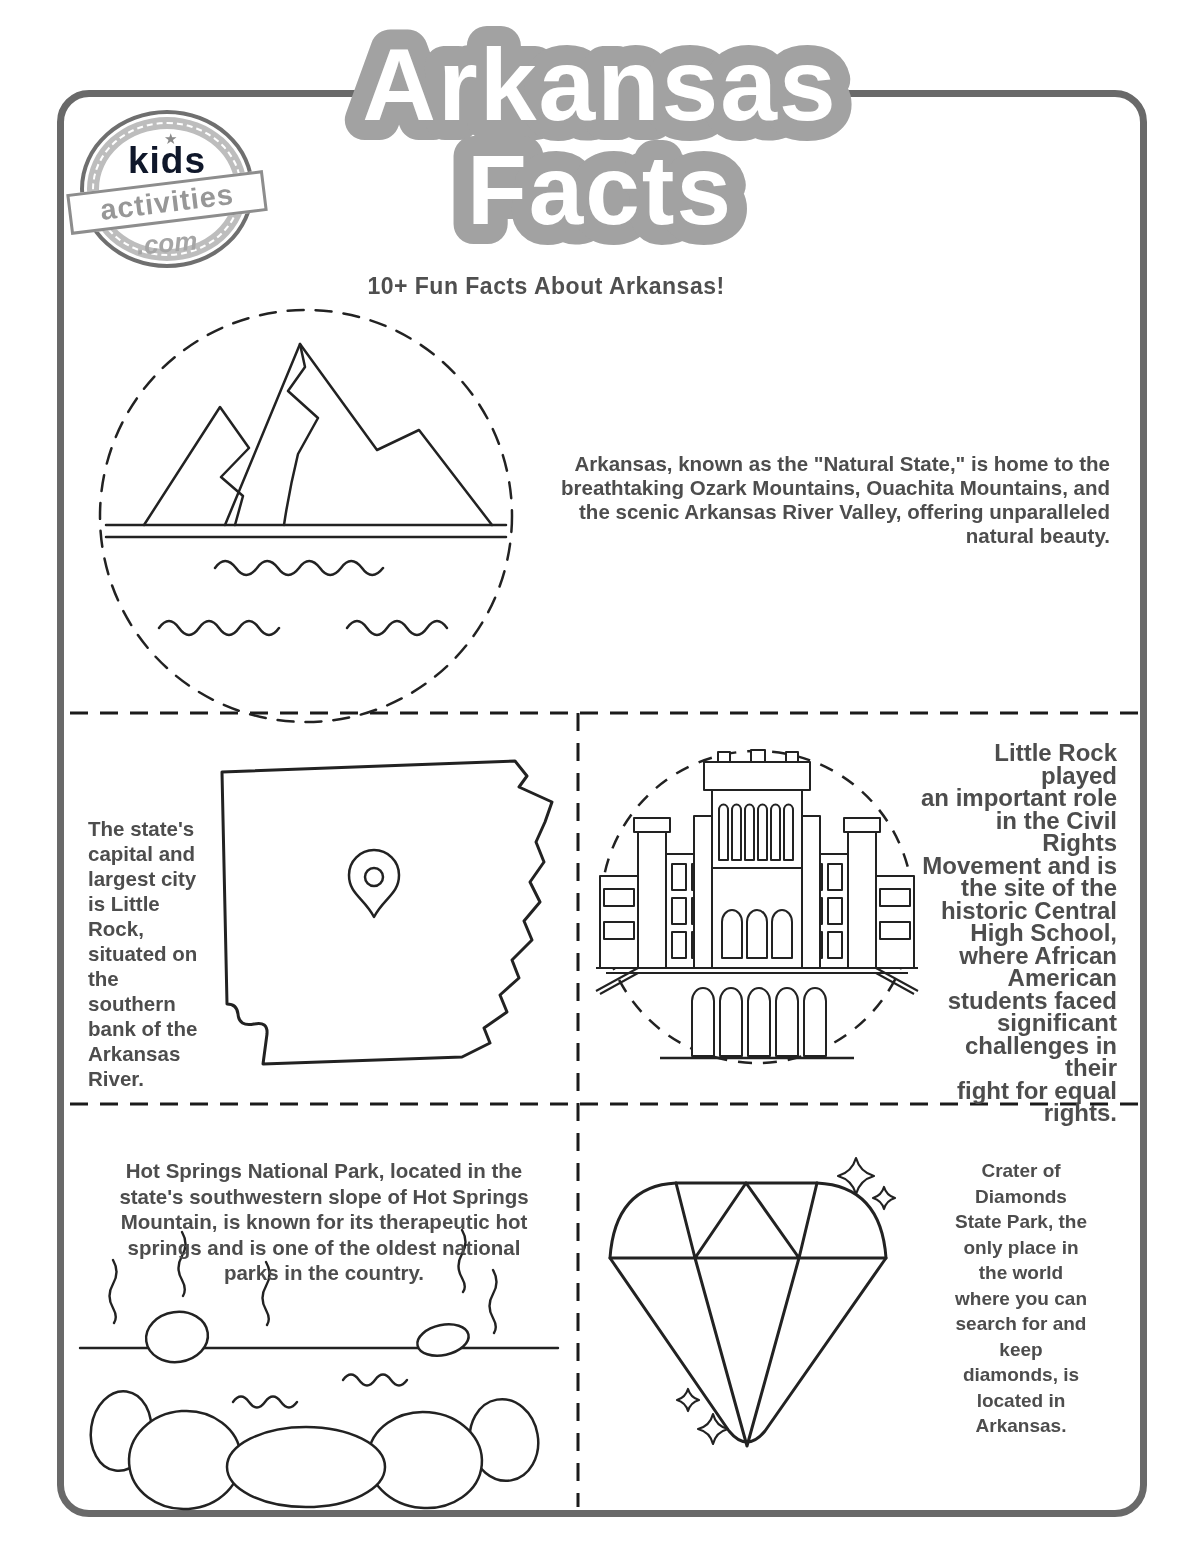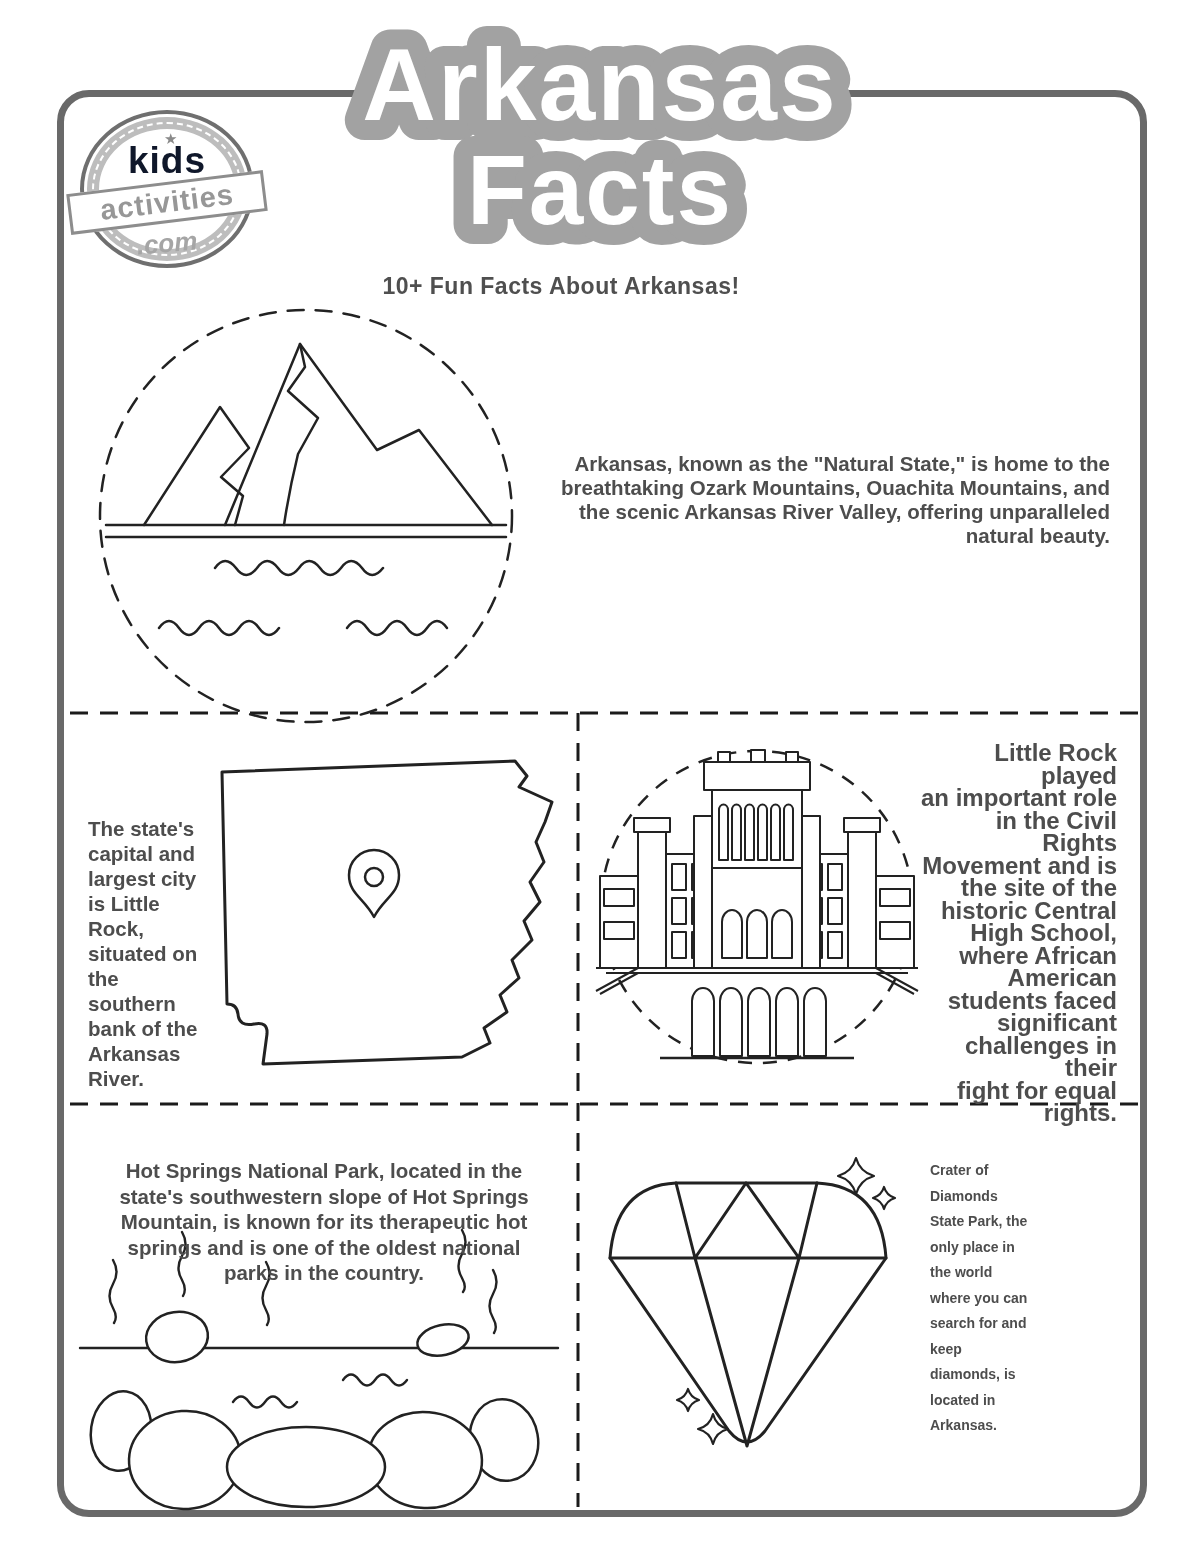--- a/index.html
+++ b/index.html
@@ -5,21 +5,21 @@
   html,body{margin:0;padding:0;width:1200px;height:1552px;background:#fff;overflow:hidden;}
   body{font-family:"Liberation Sans",sans-serif;position:relative;}
   .abs{position:absolute;}
   
   #page-frame{left:57px;top:90px;width:1090px;height:1427px;border:7px solid #696969;
     border-radius:32px;box-sizing:border-box;z-index:1;}
   
   #title-svg{left:0;top:0;z-index:6;}
   
   #subtitle{left:0;top:273px;width:1092px;text-align:center;font-size:23px;font-weight:bold;
-    color:#4f4f4f;letter-spacing:.5px;z-index:3;margin-left:15px;}
+    color:#4f4f4f;letter-spacing:.5px;z-index:3;}
   
   #logo{left:80px;top:110px;width:174px;height:158px;z-index:7;}
   #logo .circ{position:absolute;inset:0;border:4px solid #6f6f6f;border-radius:50%;background:#fff;}
   #logo .band{position:absolute;inset:7px;border:12px solid #bdbdbd;border-radius:50%;}
   #logo .dashring{position:absolute;inset:12px;border:2px dashed #fff;border-radius:50%;}
   #logo .kids{position:absolute;top:30px;left:0;width:100%;text-align:center;font-size:37px;
     font-weight:bold;color:#0f172a;letter-spacing:1px;}
   #logo .star{position:absolute;top:20px;left:84px;font-size:15px;color:#8a8a8a;}
   #logo .banner{position:absolute;left:-12px;right:-12px;top:72px;background:#fff;
     border:3px solid #8d8d8d;transform:rotate(-7deg);text-align:center;font-size:29px;
@@ -27,21 +27,21 @@
   #logo .com{position:absolute;top:118px;left:0;width:100%;text-align:center;font-size:26px;
     font-weight:bold;font-style:italic;color:#a5a5a5;transform:rotate(-5deg);}
   
   .art{z-index:2;}
   
   .fact{position:absolute;font-weight:bold;color:#4d4d4d;white-space:pre-line;z-index:3;}
   #fact-natural{left:528px;top:452px;width:582px;text-align:right;font-size:20.5px;line-height:24px;}
   #fact-capital{left:88px;top:816px;width:192px;text-align:left;font-size:20.5px;line-height:25px;}
   #fact-civil{left:915px;top:742px;width:202px;text-align:right;font-size:24px;line-height:22.5px;}
   #fact-springs-txt{left:77px;top:1122px;width:494px;text-align:center;font-size:20.5px;line-height:25.5px;margin-top:36px;}
-  #fact-diamond-txt{left:930px;top:1158px;width:182px;text-align:left;font-size:14px;line-height:25.5px;}
+  #fact-diamond-txt{left:930px;top:1158px;width:182px;text-align:center;font-size:19px;line-height:25.5px;}
 </style>
 </head>
 <body>
 
 <div class="abs" id="page-frame"></div>
 
 <svg class="abs art" width="1200" height="1552" style="left:0;top:0;pointer-events:none">
   <path d="M70,713 H1143" stroke="#1b1b1b" stroke-width="3" stroke-dasharray="18 12" fill="none"></path>
   <path d="M70,1104 H1143" stroke="#1b1b1b" stroke-width="3" stroke-dasharray="18 12" fill="none"></path>
   <path d="M578,713 V1507" stroke="#1b1b1b" stroke-width="3" stroke-dasharray="18 12" fill="none"></path>

